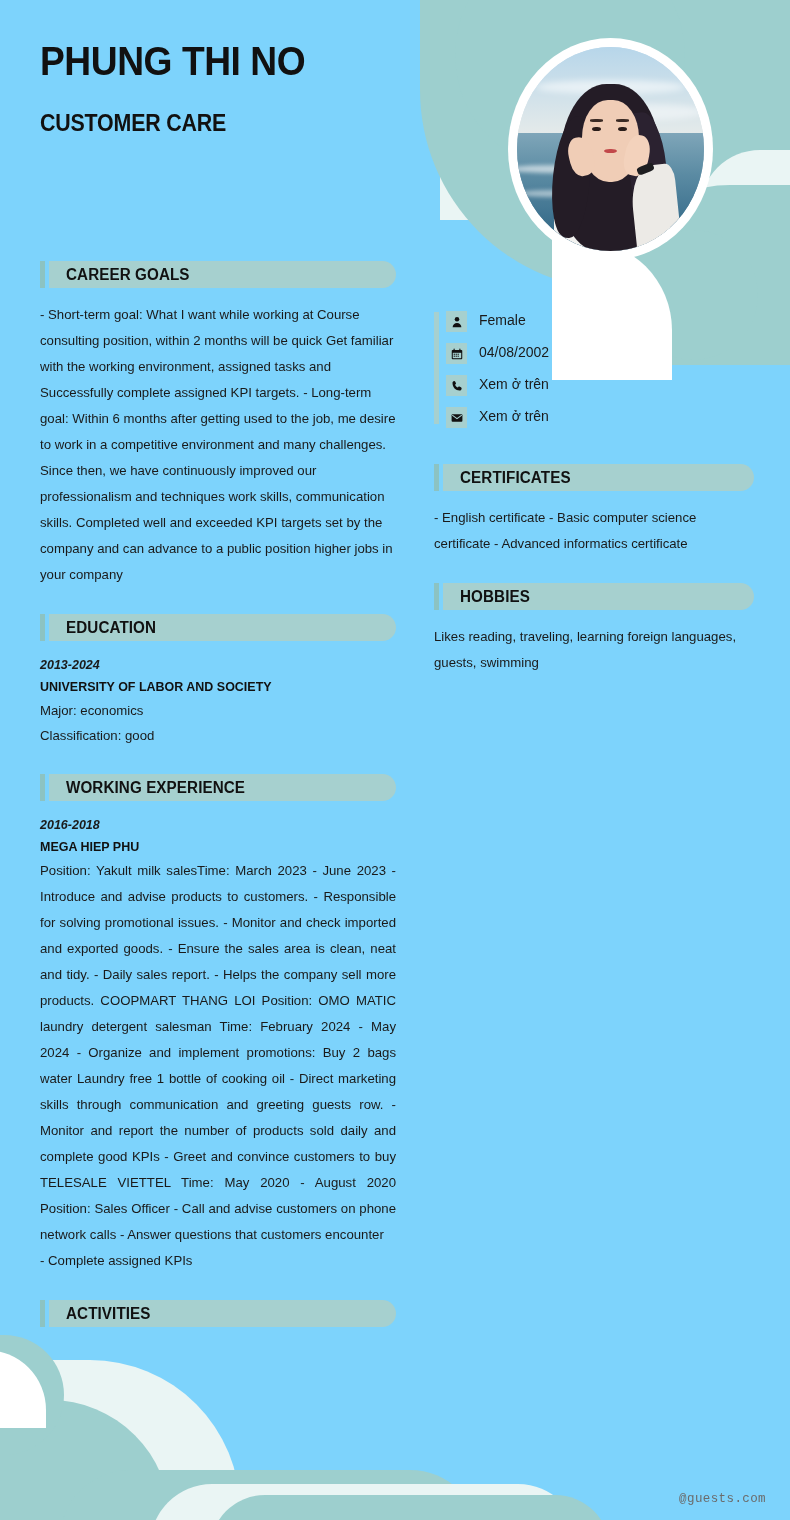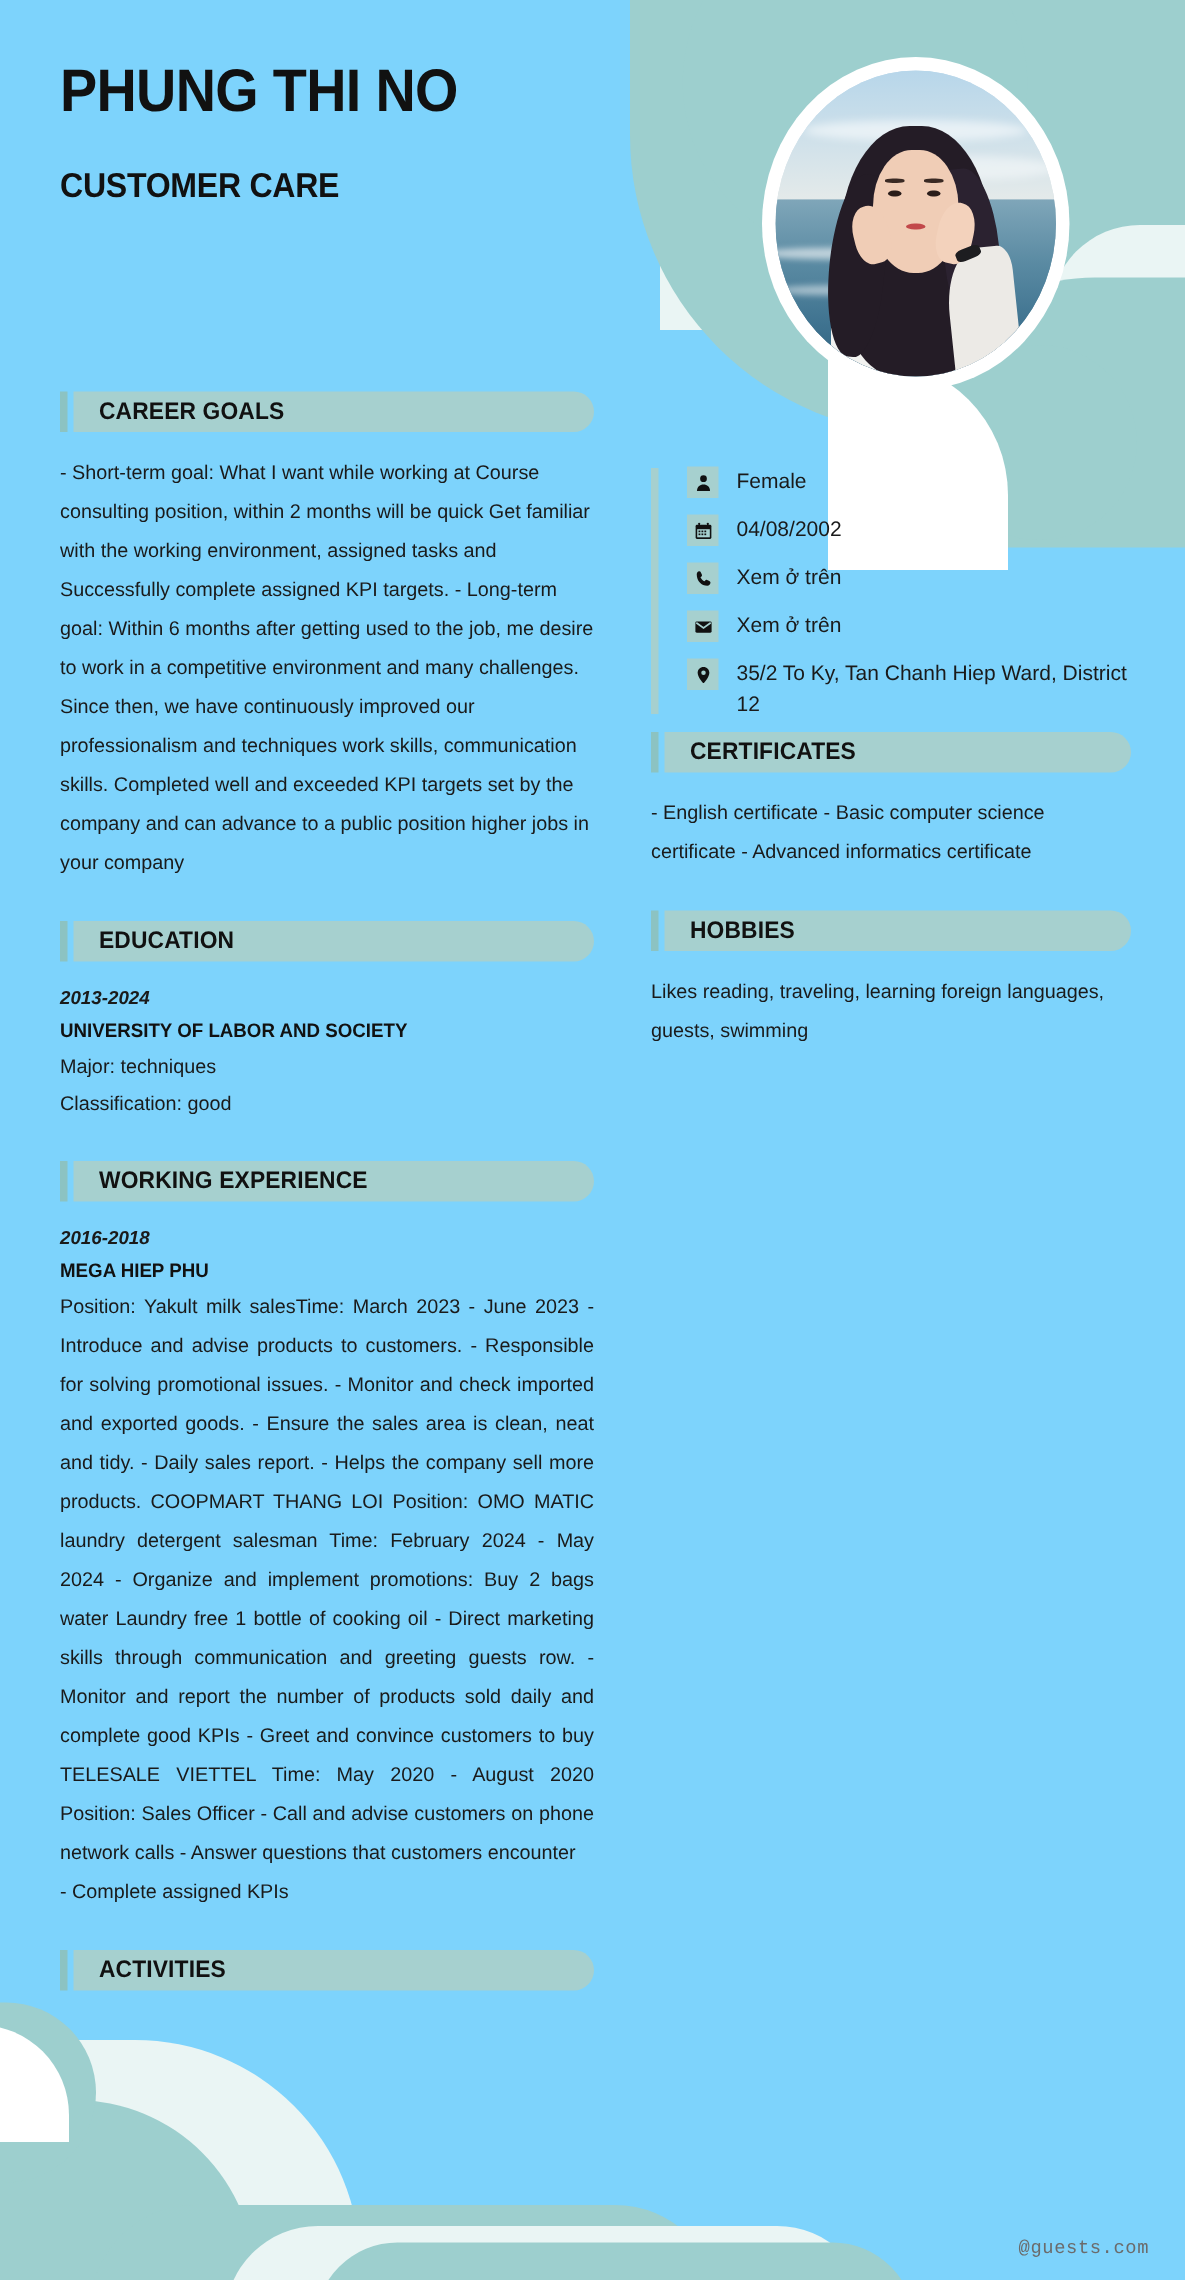--- a/index.html
+++ b/index.html
@@ -268,22 +268,22 @@
   }
   .plain-line {
     font-size: 13.2px;
     line-height: 25px;
     color: #1a1a1a;
   }
 
   
   .contact {
     position: relative;
-    padding-left: 24px;
-    margin-bottom: 8px;
+    padding-left: 12px;
+    margin-bottom: 36px;
   }
   .contact-rail {
     position: absolute;
     left: 0; top: 2px; bottom: 4px;
     width: 5px;
     background: #a6d0cf;
   }
   .contact-row {
     display: flex;
     align-items: flex-start;
@@ -393,21 +393,21 @@
     <div class="block">
       <div class="sec-head">
         <div class="sec-accent"></div>
         <div class="sec-gap"></div>
         <div class="sec-pill">
           <span class="sec-title">EDUCATION</span>
         </div>
       </div>
       <div class="date-line">2013-2024</div>
       <div class="org-line">UNIVERSITY OF LABOR AND SOCIETY</div>
-      <div class="plain-line">Major: techniques</div>
+      <div class="plain-line">Major: economics</div>
       <div class="plain-line">Classification: good</div>
     </div>
 
     <div class="block">
       <div class="sec-head">
         <div class="sec-accent"></div>
         <div class="sec-gap"></div>
         <div class="sec-pill">
           <span class="sec-title">WORKING EXPERIENCE</span>
         </div>
@@ -475,29 +475,20 @@
       <div class="contact-row">
         <span class="c-icon">
           <svg width="12" height="12" viewBox="0 0 16 16">
             <rect x="0.8" y="3" width="14.4" height="10" rx="1.2" fill="#111"></rect>
             <path d="M1.6 4.2 8 8.9l6.4-4.7" stroke="#a6d0cf" stroke-width="1.5" fill="none"></path>
           </svg>
         </span>
         <span class="c-text">Xem ở trên</span>
       </div>
 
-      <div class="contact-row">
-        <span class="c-icon">
-          <svg width="12" height="12" viewBox="0 0 16 16">
-              <path d="M8 .8c-3 0-5.2 2.3-5.2 5.2 0 3.7 4.3 8.5 4.8 9 .2.2.6.2.8 0 .5-.5 4.8-5.3 4.8-9C13.2 3.1 11 .8 8 .8z" fill="#111"></path>
-              <circle cx="8" cy="5.9" r="2" fill="#a6d0cf"></circle>
-            </svg>
-        </span>
-        <span class="c-text">35/2 To Ky, Tan Chanh Hiep Ward, District 12</span>
-      </div>
     </div>
 
 
     <div class="block">
       <div class="sec-head">
         <div class="sec-accent"></div>
         <div class="sec-gap"></div>
         <div class="sec-pill">
           <span class="sec-title">CERTIFICATES</span>
         </div>

